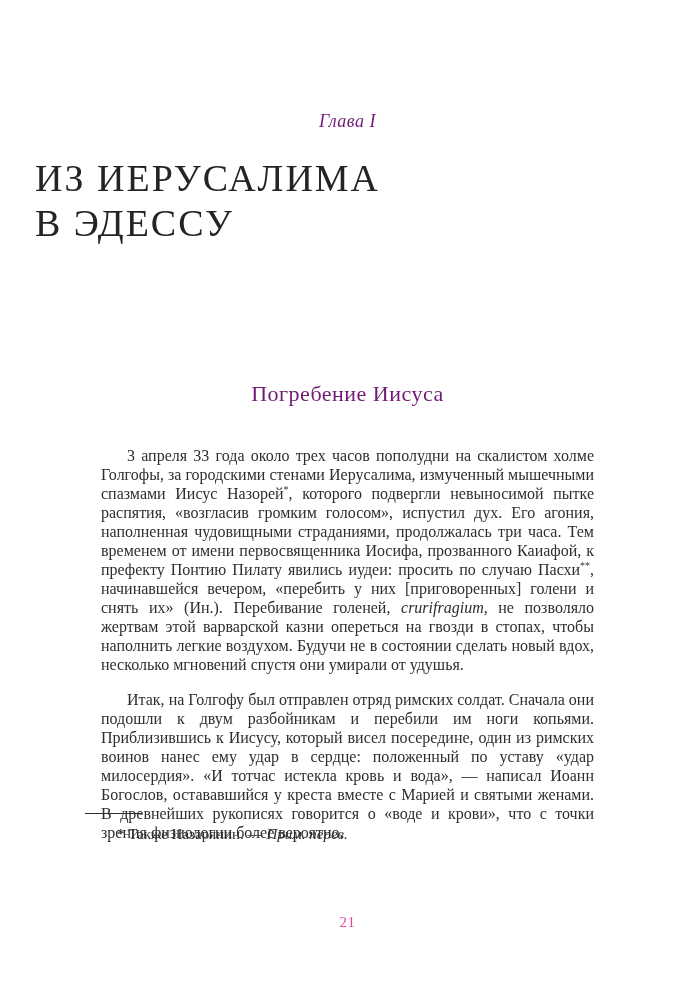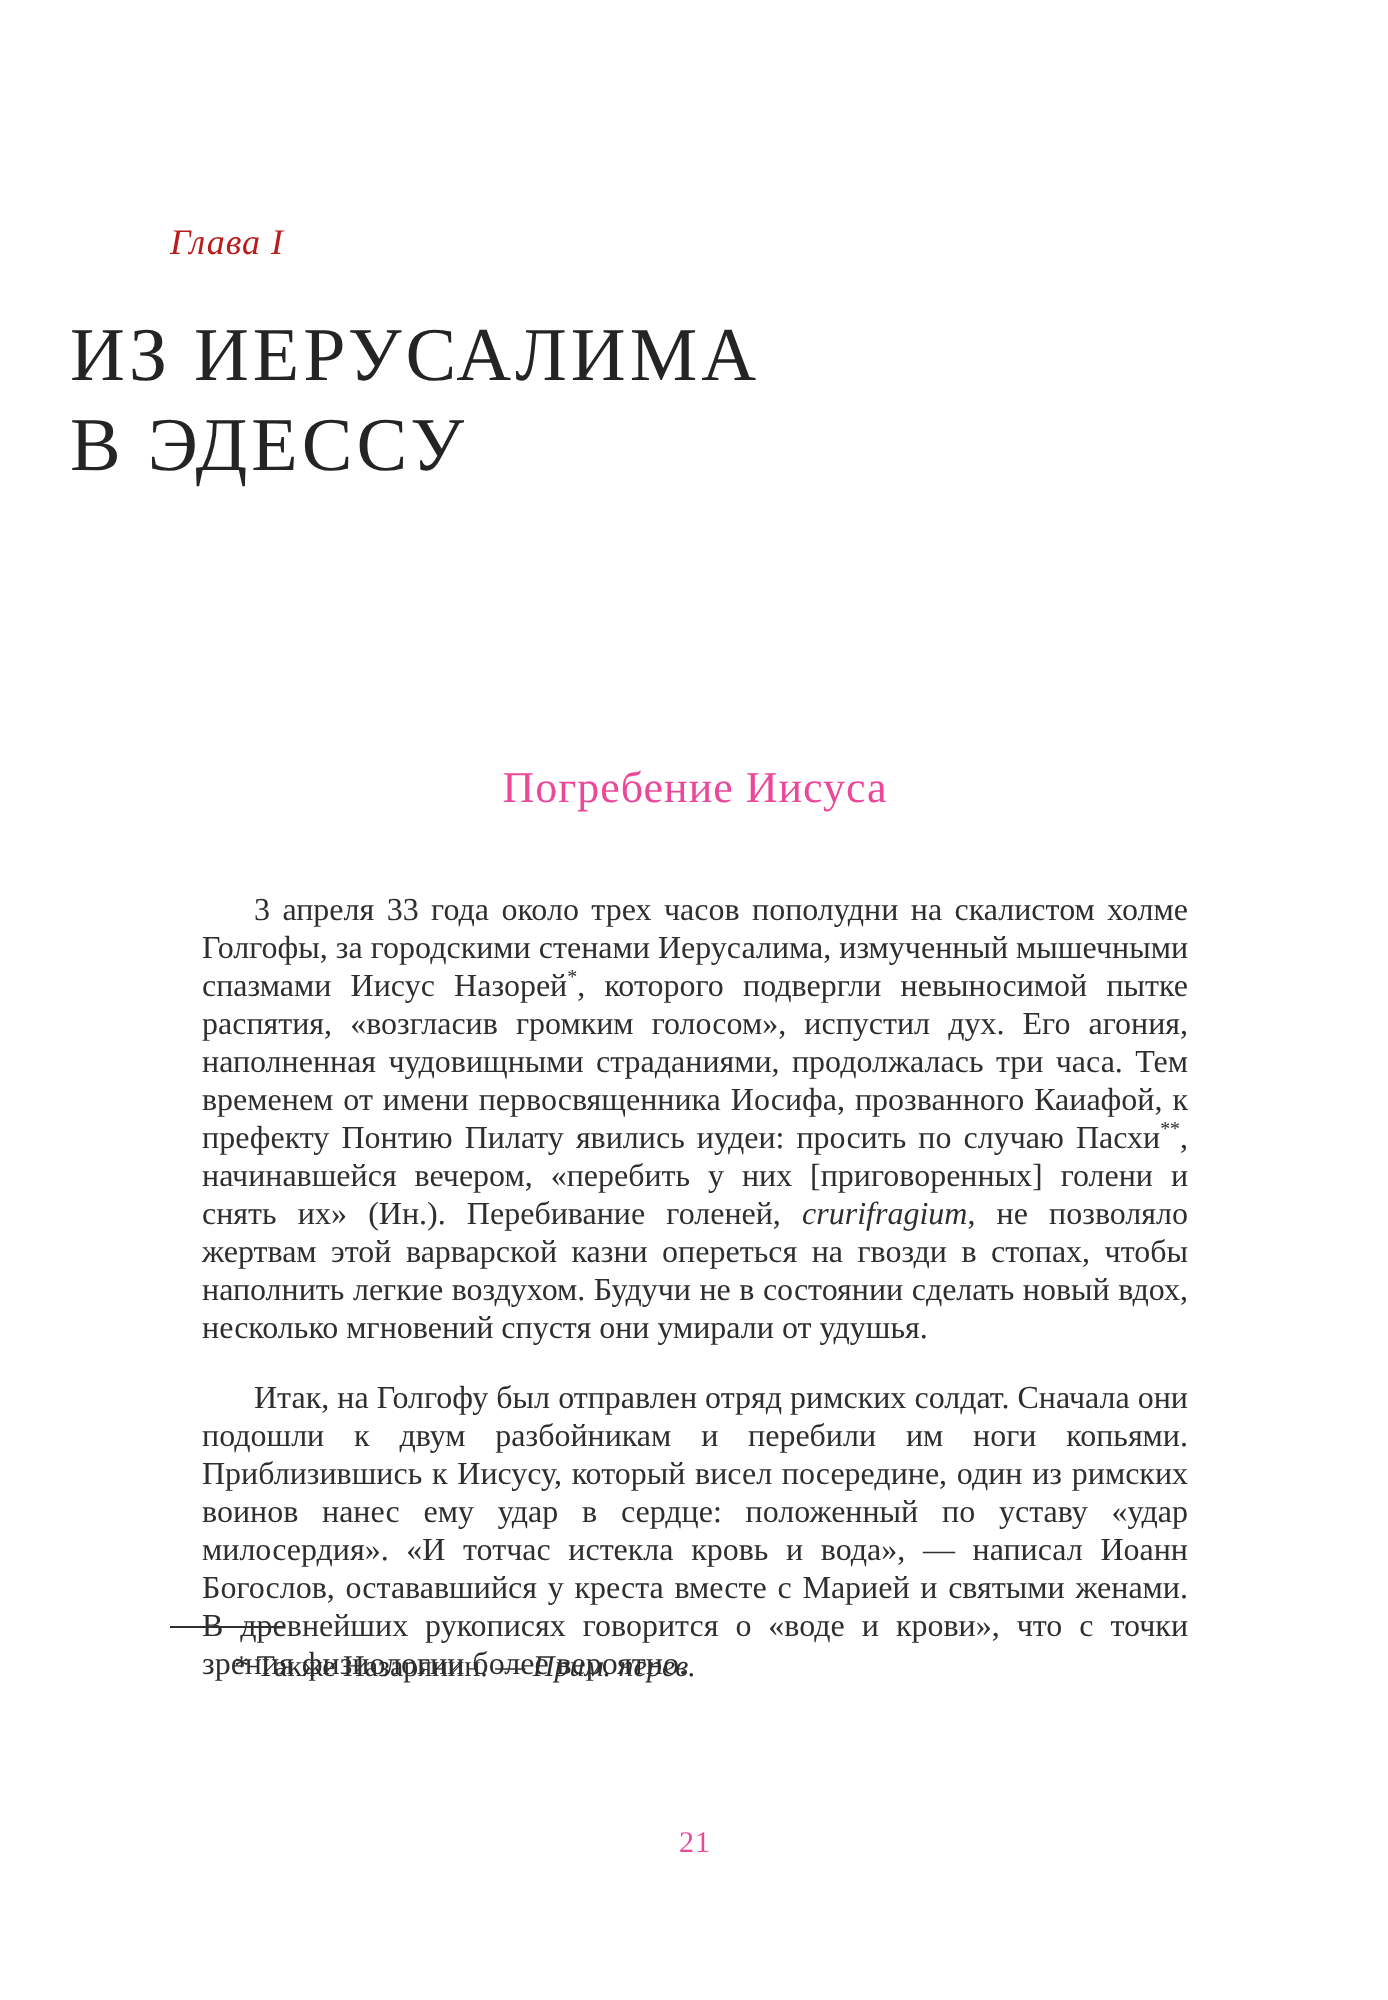--- a/index.html
+++ b/index.html
@@ -7,43 +7,43 @@
     position: relative;
     width: 694px;
     height: 1000px;
     background: #ffffff;
     overflow: hidden;
     font-family: "Liberation Serif", serif;
   }
   .chapter-label {
     position: absolute;
     top: 111px; left: 85px; width: 525px;
-    text-align: left;
+    text-align: center;
     font-style: italic;
     font-size: 18px;
     letter-spacing: 0.5px;
-    color: #b91c1c;
+    color: #701a75;
   }
   .chapter-title {
     position: absolute;
     top: 156px; left: 35px; width: 625px;
     font-size: 38px;
     line-height: 45px;
     font-weight: 400;
     letter-spacing: 2px;
     color: #242424;
   }
   .section-heading {
     position: absolute;
     top: 381px; left: 85px; width: 525px;
     text-align: center;
     font-size: 22px;
     font-weight: 400;
     letter-spacing: 0.5px;
-    color: #ec4899;
+    color: #701a75;
   }
   .body-text {
     position: absolute;
     top: 430px; left: 85px; width: 525px;
     font-size: 16px;
     line-height: 19px;
     text-align: justify;
     color: #2e2e2e;
     hyphens: auto;
     -webkit-hyphens: auto;

